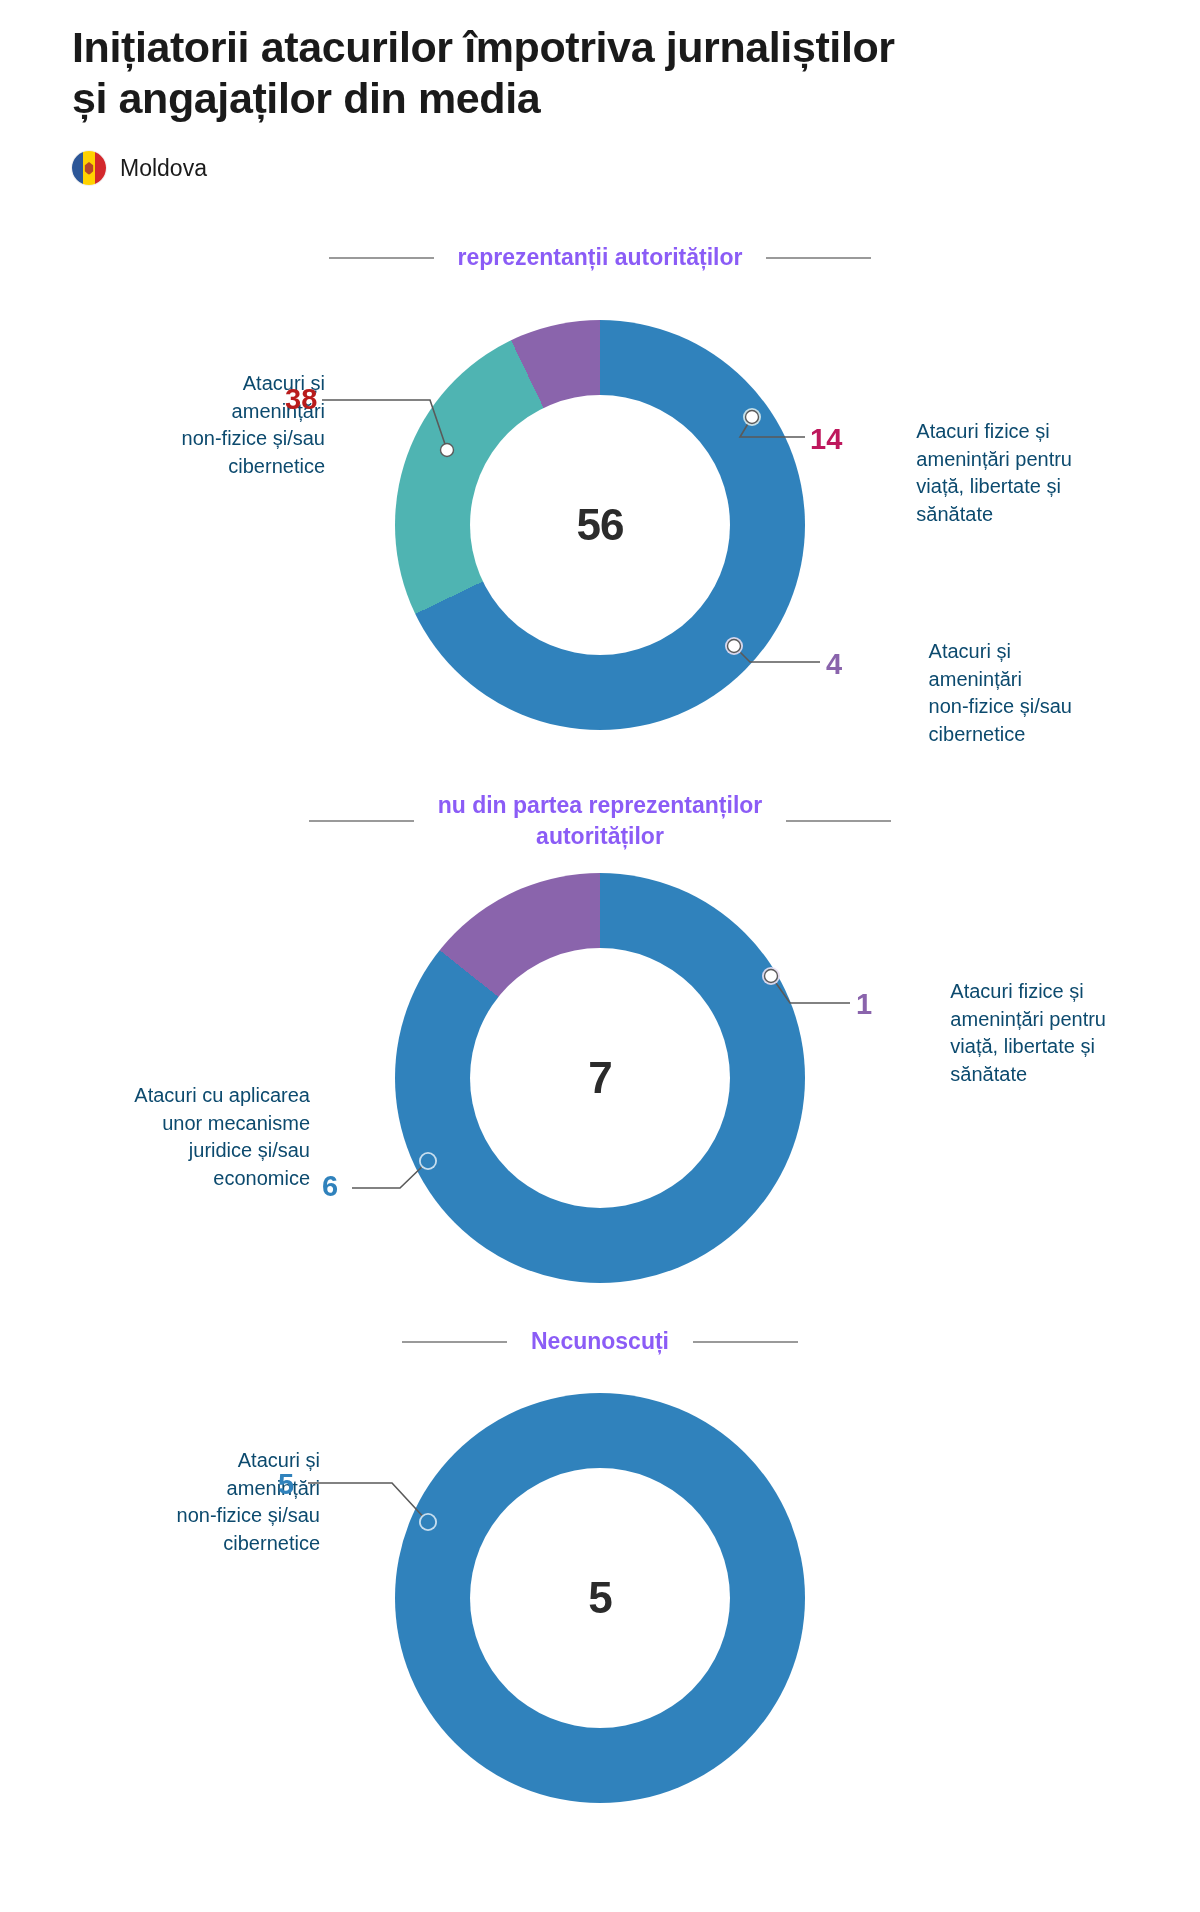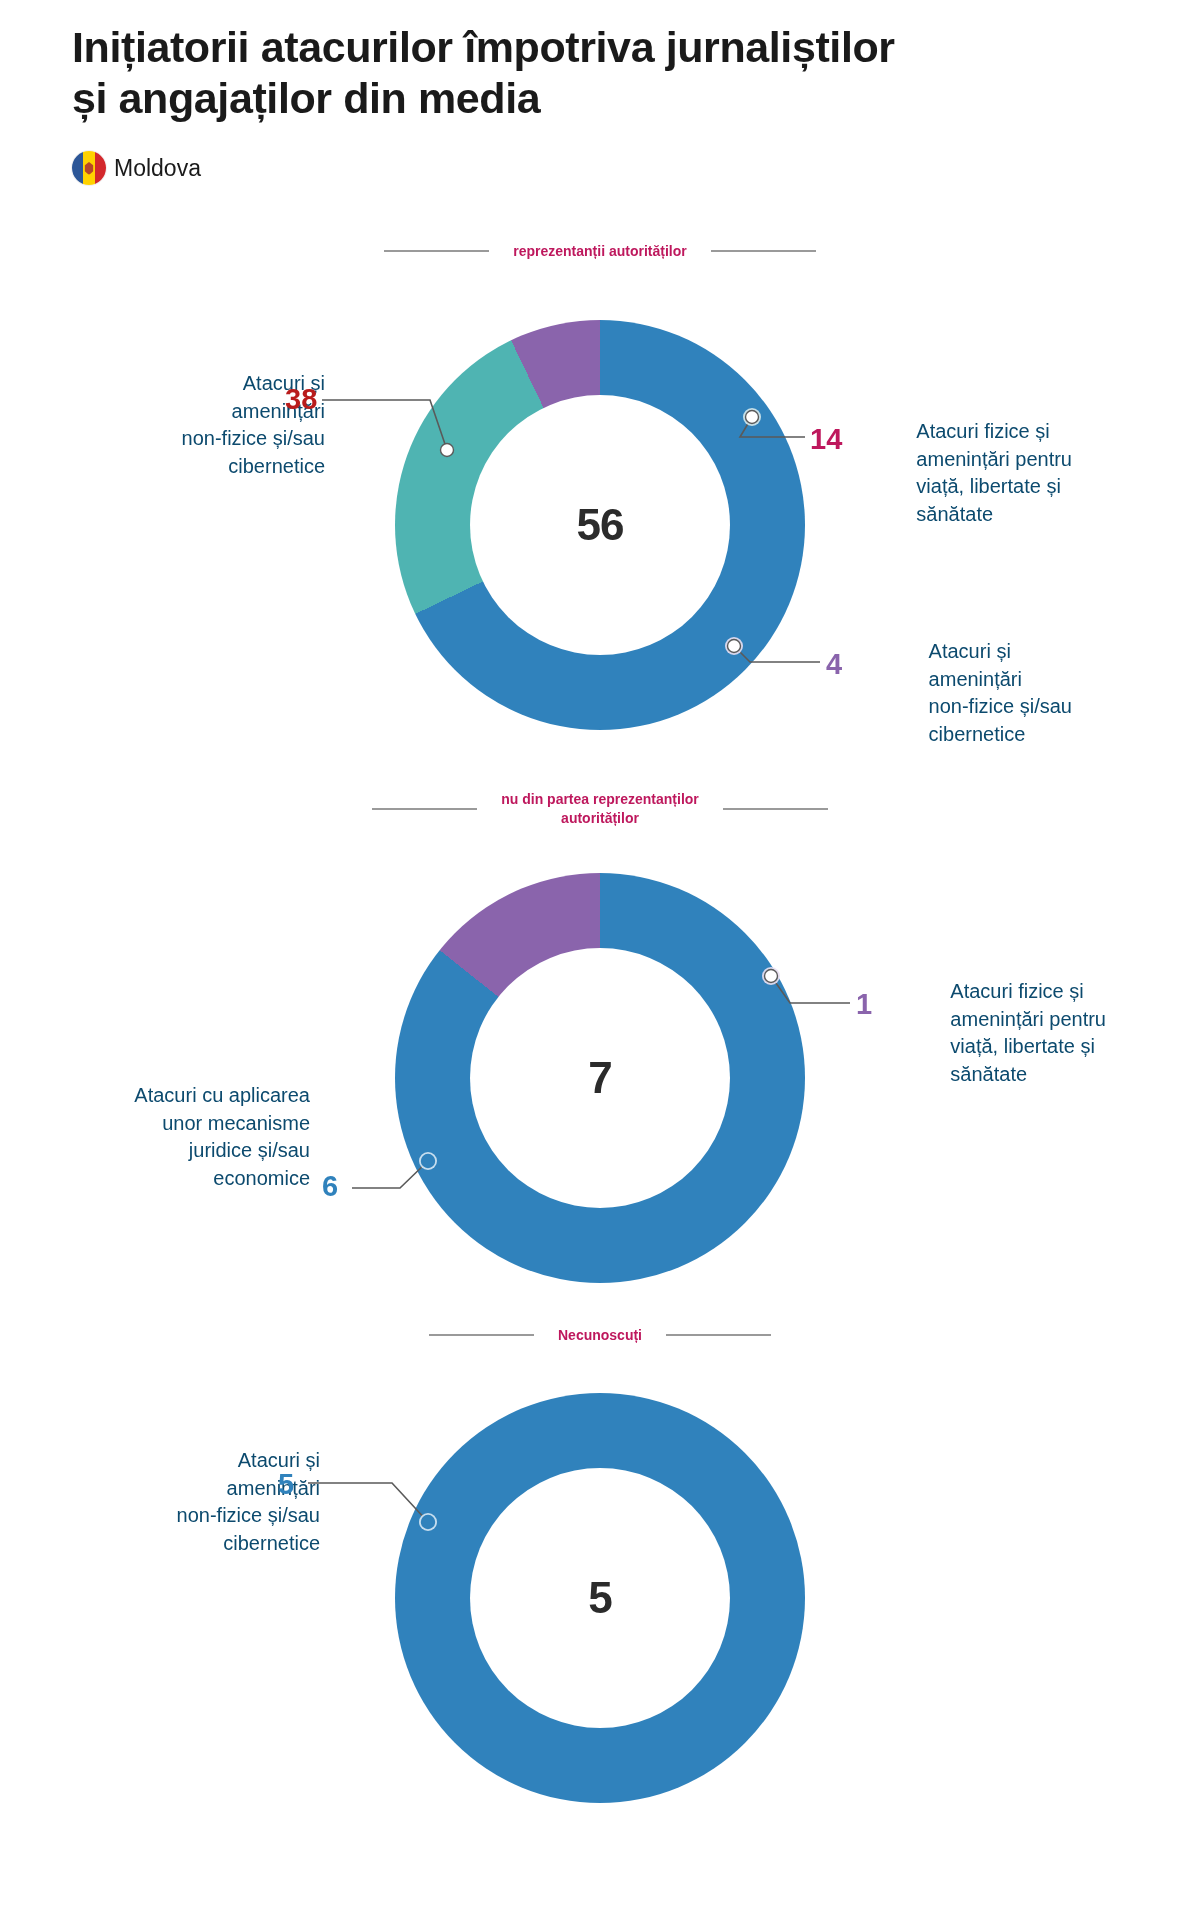--- a/index.html
+++ b/index.html
@@ -33,21 +33,21 @@
     font-weight: 700;
     line-height: 1.18;
     letter-spacing: -0.4px;
     color: #1a1a1a;
     white-space: pre-line;
   }
 
   .country-row {
     display: flex;
     align-items: center;
-    gap: 8px;
+    gap: 14px;
     margin-top: 28px;
   }
 
   .flag {
     width: 34px;
     height: 34px;
     border-radius: 50%;
     overflow: hidden;
     display: flex;
     flex-shrink: 0;
@@ -83,23 +83,23 @@
     gap: 24px;
     width: 600px;
     left: 300px;
   }
   .section-head .rule {
     flex: 0 0 105px;
     height: 2px;
     background: #9a9a9a;
   }
   .section-head .sh-text {
-    font-size: 14px;
+    font-size: 23px;
     font-weight: 700;
-    color: #be185d;
+    color: #8b5cf6;
     text-align: center;
     line-height: 1.35;
     white-space: pre-line;
     flex: 0 0 auto;
     max-width: 330px;
   }
 
   
   .donut-wrap {
     position: absolute;

